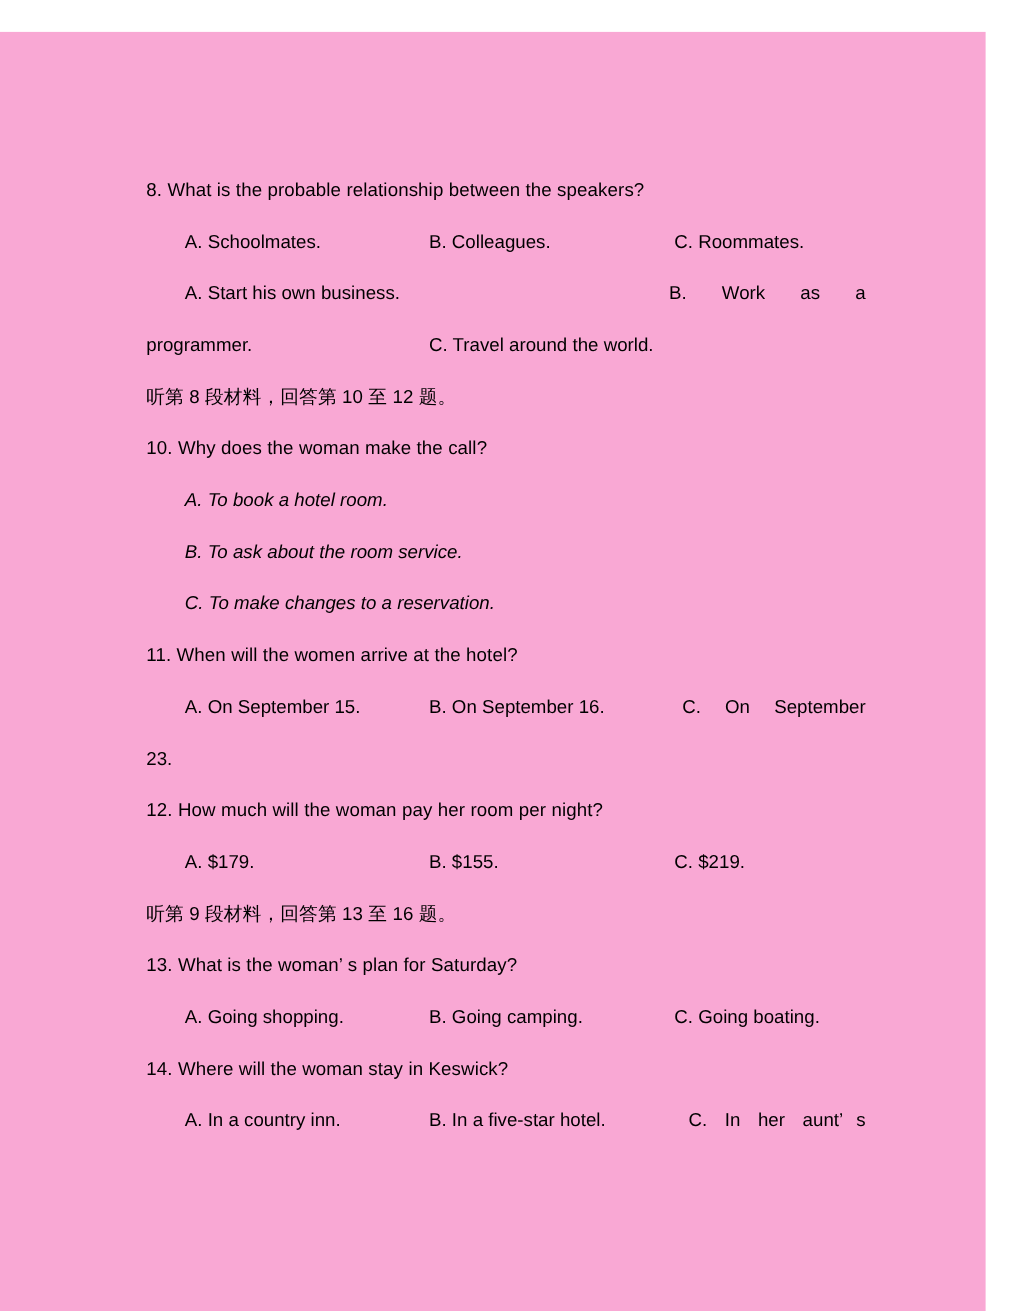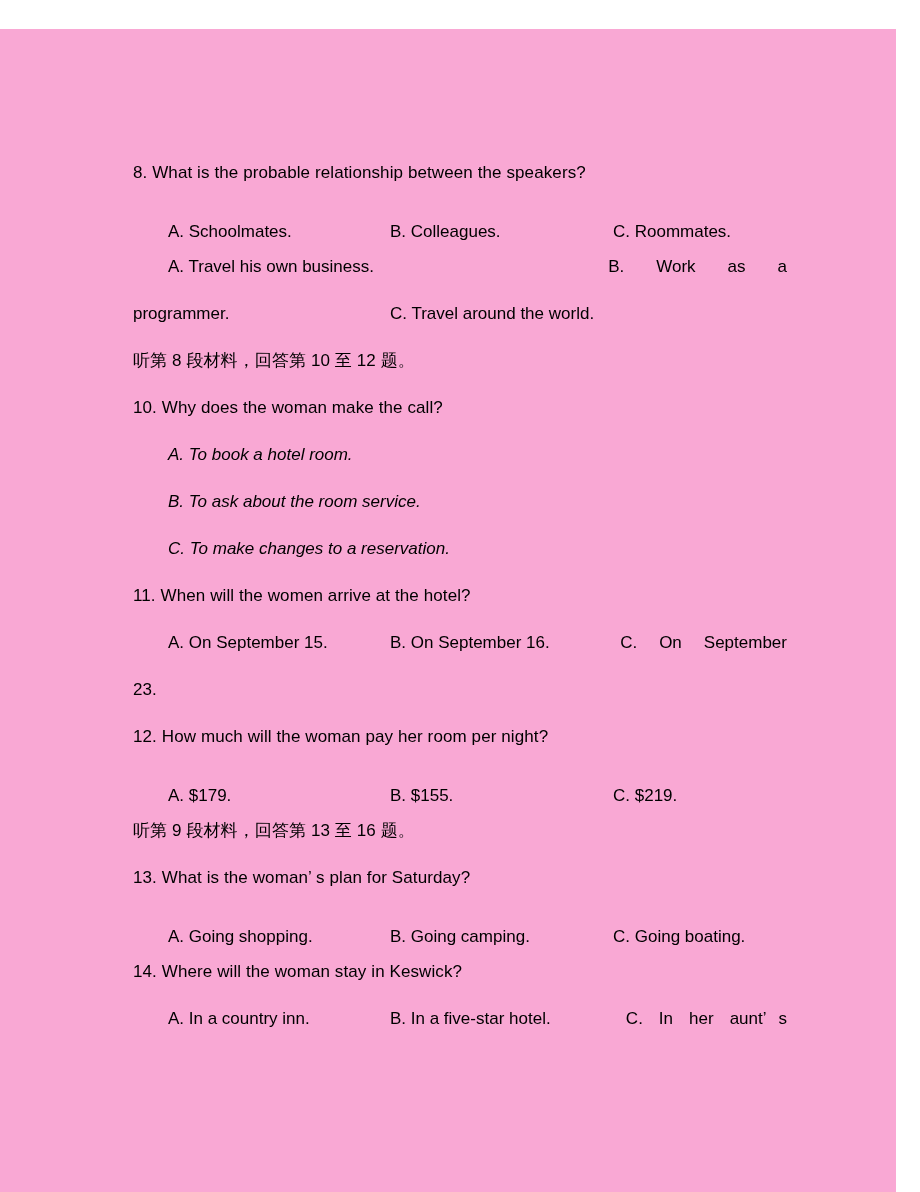--- a/index.html
+++ b/index.html
@@ -58,21 +58,21 @@
   
   .opt-row {
     position: relative;
     font-size: 17px;
     line-height: 47px;
     height: 47px;
     white-space: nowrap;
   }
   .opt-row .col {
     position: absolute;
-    top: 12px;
+    top: 0;
     white-space: nowrap;
   }
   .opt-row .col-a { left: 35px; }
   .opt-row .col-b { left: 257px; }
   .opt-row .col-c { left: 480px; }
 
   
   .opt-stacked {
     font-size: 17px;
     line-height: 47px;
@@ -136,21 +136,21 @@
     <div class="line q-stem">8. What is the probable relationship between the speakers?</div>
 
     <div class="opt-row">
       <span class="col col-a">A. Schoolmates.</span>
       <span class="col col-b">B. Colleagues.</span>
       <span class="col col-c">C. Roommates.</span>
     </div>
 
 
     <div class="opt-justified">
-      <span class="seg-a">A. Travel his own business.</span>
+      <span class="seg-a">A. Start his own business.</span>
       <span class="seg-spread">
         <span>B.</span>
         <span style="width:32px"></span>
         <span>Work</span>
         <span style="width:32px"></span>
         <span>as</span>
         <span style="width:32px"></span>
         <span>a</span>
       </span>
     </div>

